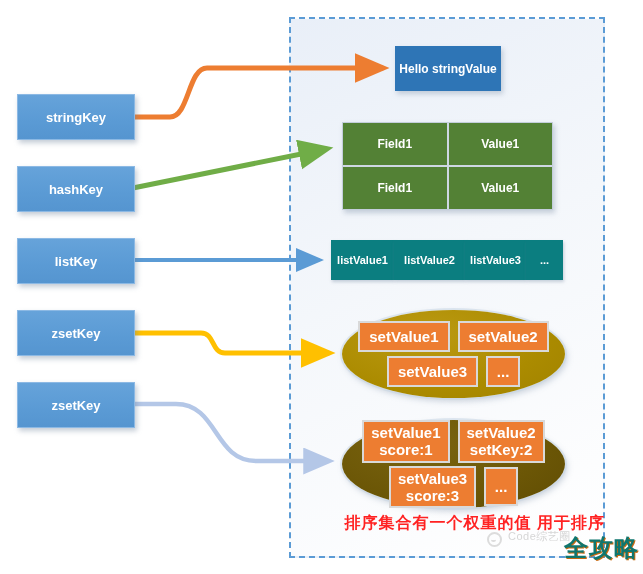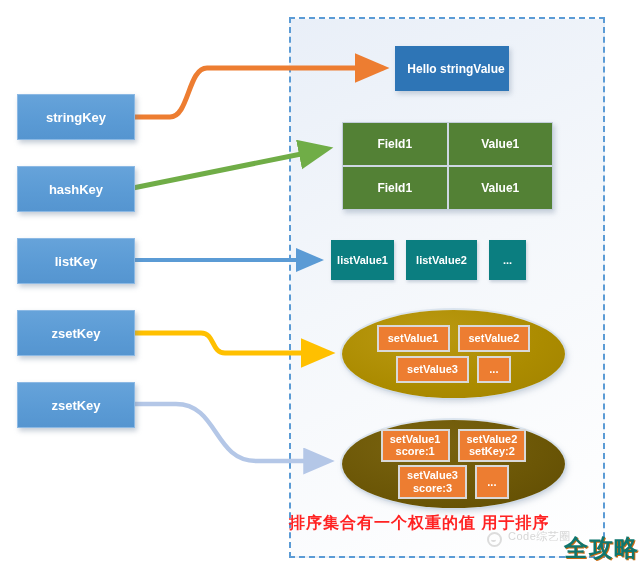--- a/index.html
+++ b/index.html
@@ -23,35 +23,35 @@
     box-shadow:2px 3px 5px rgba(110,130,155,.40);
     color:#ffffff;font-size:13px;font-weight:bold;
     display:flex;align-items:center;justify-content:center;box-sizing:border-box;
   }
   .svg-layer{position:absolute;left:0;top:0;z-index:3;pointer-events:none;}
   
   .string-box{
     position:absolute;left:395px;top:46px;width:106px;height:45px;z-index:4;
     background:#2e75b6;box-shadow:2px 3px 5px rgba(110,130,155,.35);
     color:#ffffff;font-size:12px;font-weight:bold;
-    display:flex;align-items:center;justify-content:center;padding-left:8px;
+    display:flex;align-items:center;justify-content:center;
   }
   
   .hash-table{
     position:absolute;left:342px;top:122px;width:211px;height:88px;z-index:4;
     display:grid;grid-template-columns:1fr 1fr;grid-template-rows:1fr 1fr;
     gap:2px;background:#cfd8e3;border:1px solid #c3cedb;
     box-shadow:2px 3px 5px rgba(110,130,155,.35);box-sizing:border-box;
   }
   .hash-cell{
     background:#538135;color:#ffffff;font-size:12px;font-weight:bold;
     display:flex;align-items:center;justify-content:center;
   }
   
-  .list-row{position:absolute;left:331px;top:240px;height:40px;z-index:4;display:flex;gap:12px;}
+  .list-row{position:absolute;left:331px;top:240px;height:40px;z-index:4;display:flex;gap:0;}
   .list-cell{
     background:#0b7e80;color:#ffffff;font-size:11px;font-weight:bold;
     display:flex;align-items:center;justify-content:center;
     box-shadow:1px 2px 3px rgba(110,130,155,.35);
   }
   .list-cell.w1{width:63px;}.list-cell.w2{width:71px;}.list-cell.w3{width:61px;}.list-cell.w4{width:37px;}
   
   .set-ellipse{
     position:absolute;left:342px;top:310px;width:223px;height:88px;z-index:4;
     border-radius:50%;
@@ -62,31 +62,31 @@
   .zset-ellipse{
     position:absolute;left:342px;top:420px;width:223px;height:88px;z-index:4;
     border-radius:50%;
     background:radial-gradient(ellipse at 38% 28%,#7a6410 0%,#6b5606 60%,#5f4c03 100%);
     box-shadow:0 0 0 2px rgba(200,215,230,.55),2px 3px 6px rgba(110,130,155,.35);
     display:flex;flex-direction:column;align-items:center;justify-content:center;gap:3px;
   }
   .ellipse-row{display:flex;gap:8px;align-items:center;justify-content:center;}
   .orange-chip{
     background:#ed7d31;border:2px solid #d9d9d9;color:#ffffff;
-    font-size:11px;font-weight:bold;text-align:center;
+    font-size:15px;font-weight:bold;text-align:center;
     padding:5px 9px;line-height:1.15;box-sizing:border-box;
   }
   .zset-ellipse .orange-chip{padding:2px 7px;}
   .orange-chip .score-line{display:block;}
   .chip-dots{min-width:34px;padding:5px 4px;}
   .zset-ellipse .chip-dots{padding:9px 4px;}
   
   .caption{
     position:absolute;left:289px;top:513px;width:316px;z-index:5;
-    text-align:left;color:#ff2222;font-size:16px;font-weight:bold;
+    text-align:right;color:#ff2222;font-size:16px;font-weight:bold;
     letter-spacing:1px;white-space:nowrap;
   }
   
   .wm-logo{
     position:absolute;left:487px;top:532px;width:15px;height:15px;z-index:5;
     border:2px solid #dcdcdc;border-radius:50%;box-sizing:border-box;
   }
   .wm-logo:after{content:"";position:absolute;left:2px;top:3px;width:5px;height:3px;
     border-bottom:2px solid #dcdcdc;border-radius:50%;}
   .wm-brand{
@@ -152,20 +152,21 @@
 <div class="hash-table">
   <div class="hash-cell">Field1</div>
   <div class="hash-cell">Value1</div>
   <div class="hash-cell">Field1</div>
   <div class="hash-cell">Value1</div>
 </div>
 
 <div class="list-row">
   <div class="list-cell w1">listValue1</div>
   <div class="list-cell w2">listValue2</div>
+  <div class="list-cell w3">listValue3</div>
   <div class="list-cell w4">...</div>
 </div>
 
 <div class="set-ellipse">
   <div class="ellipse-row">
     <div class="orange-chip">setValue1</div>
     <div class="orange-chip">setValue2</div>
   </div>
   <div class="ellipse-row">
     <div class="orange-chip">setValue3</div>

